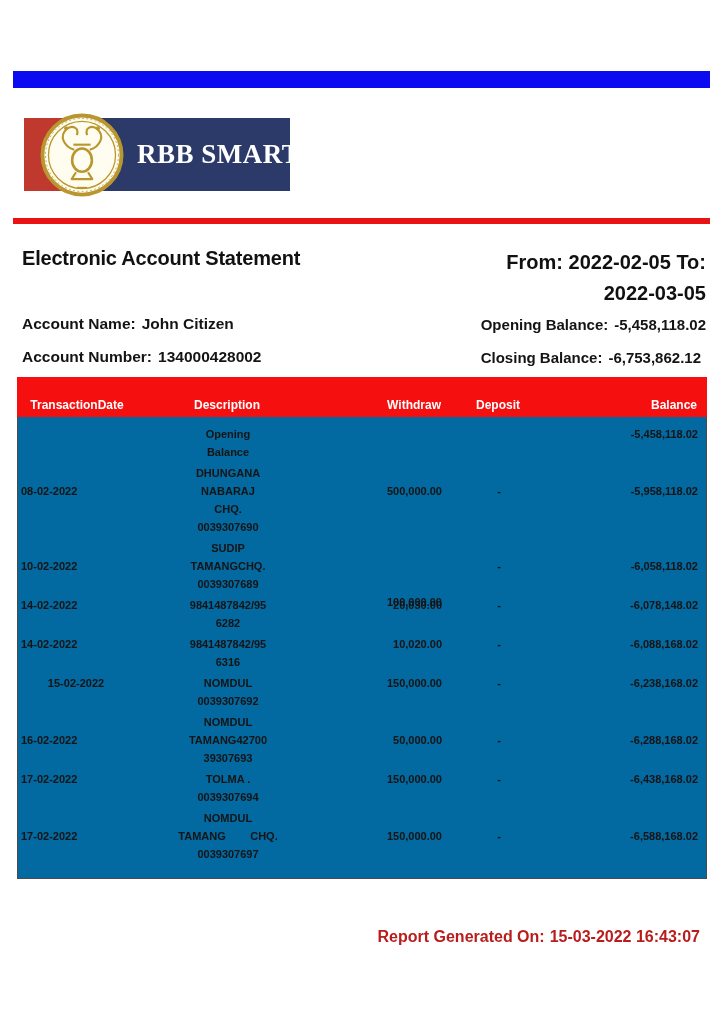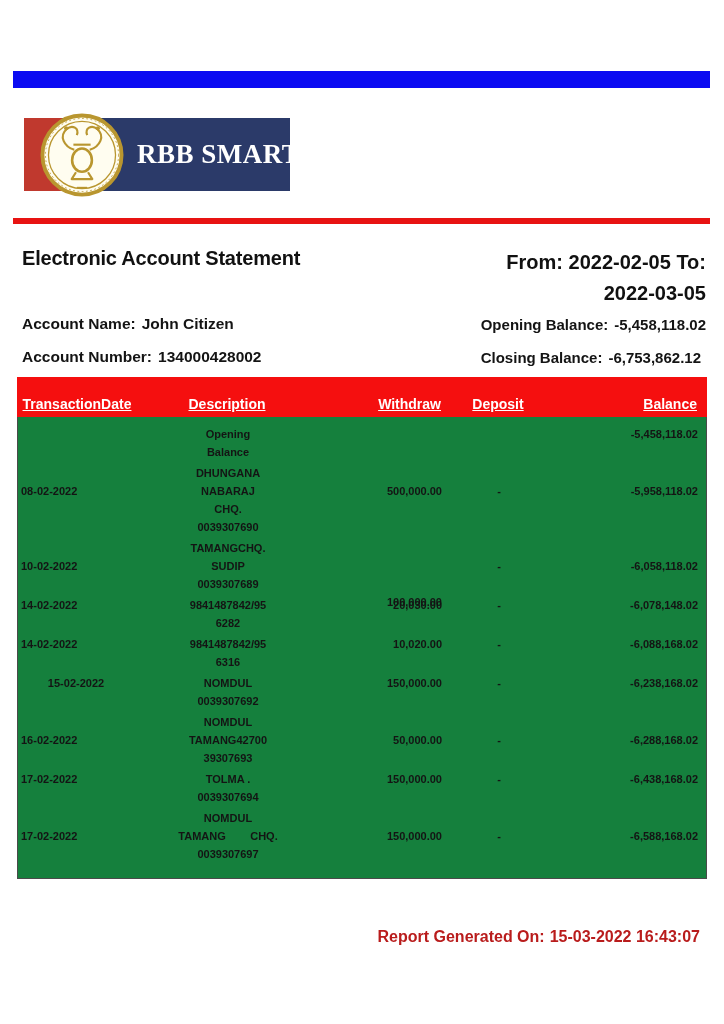--- a/index.html
+++ b/index.html
@@ -23,28 +23,28 @@
   .date-range { position:absolute; right:18px; top:247px; text-align:right; font-size:20px; font-weight:bold; line-height:31px; color:#111; }
   .meta-left  { position:absolute; left:22px;  top:315px; font-size:15.5px; font-weight:bold; }
   .meta-right { position:absolute; right:18px; top:316px; font-size:15px;  font-weight:bold; text-align:left; }
   .meta-row { line-height:18px; }
   .meta-row + .meta-row { margin-top:15px; }
   .lv-label { margin-right:6px; }
 
   
   .stmt-table { position:absolute; left:17px; top:377px; width:690px; }
   .thead { position:relative; height:40px; background:#f50f0f; }
-  .hc { position:absolute; bottom:5px; color:#ffffff; font-size:14px; font-weight:bold;text-decoration:underline; }
+  .hc { position:absolute; bottom:5px; color:#ffffff; font-size:12px; font-weight:bold; }
   .c-date { left:2px;   width:116px; text-align:center; }
   .c-desc { left:115px; width:190px; text-align:center; }
   .c-wd   { left:300px; width:124px; text-align:right; }
   .c-dep  { left:451px; width:60px;  text-align:center; }
   .c-bal  { left:530px; width:150px; text-align:right; }
 
-  .tbody { border:1px solid #4a4a4a; border-top:none; background:#15803d; padding:8px 0 12px; box-sizing:border-box; min-height:459px; }
+  .tbody { border:1px solid #4a4a4a; border-top:none; background:#0369a1; padding:8px 0 12px; box-sizing:border-box; min-height:459px; }
   .row { position:relative; margin-bottom:3px; }
   .cell { position:absolute; top:0; font-size:11px; font-weight:bold; color:#141414; line-height:18px; white-space:nowrap; }
   .cell.date { left:3px;   width:110px; text-align:left; }
   .cell.desc { left:115px; width:190px; text-align:center; white-space:normal; }
   .cell.wd   { left:300px; width:124px; text-align:right; }
   .cell.dep  { left:451px; width:60px;  text-align:center; }
   .cell.bal  { left:530px; width:150px; text-align:right; }
 
   .footer { position:absolute; right:24px; top:928px; font-size:16px; font-weight:bold; color:#b91c1c; }
   .footer .lv-label { margin-right:5px; }
@@ -127,22 +127,22 @@
             <div>CHQ.</div>
             <div>0039307690</div>
           </div>
           <div class="cell wd" style="top: 18px;">500,000.00</div>
           <div class="cell dep" style="top: 18px;">-</div>
           <div class="cell bal" style="top: 18px;">-5,958,118.02</div>
         </div>
         <div class="row" style="height: 54px;">
           <div class="cell date" style="top: 18px;">10-02-2022</div>
           <div class="cell desc">
+            <div>SUDIP</div>
             <div>TAMANGCHQ.</div>
-            <div>SUDIP</div>
             <div>0039307689</div>
           </div>
           <div class="cell wd" style="top: 18px; margin-top: 36px;">100,000.00</div>
           <div class="cell dep" style="top: 18px;">-</div>
           <div class="cell bal" style="top: 18px;">-6,058,118.02</div>
         </div>
         <div class="row" style="height: 36px;">
           <div class="cell date" style="top: 0px;">14-02-2022</div>
           <div class="cell desc">
             <div>9841487842/95</div>

